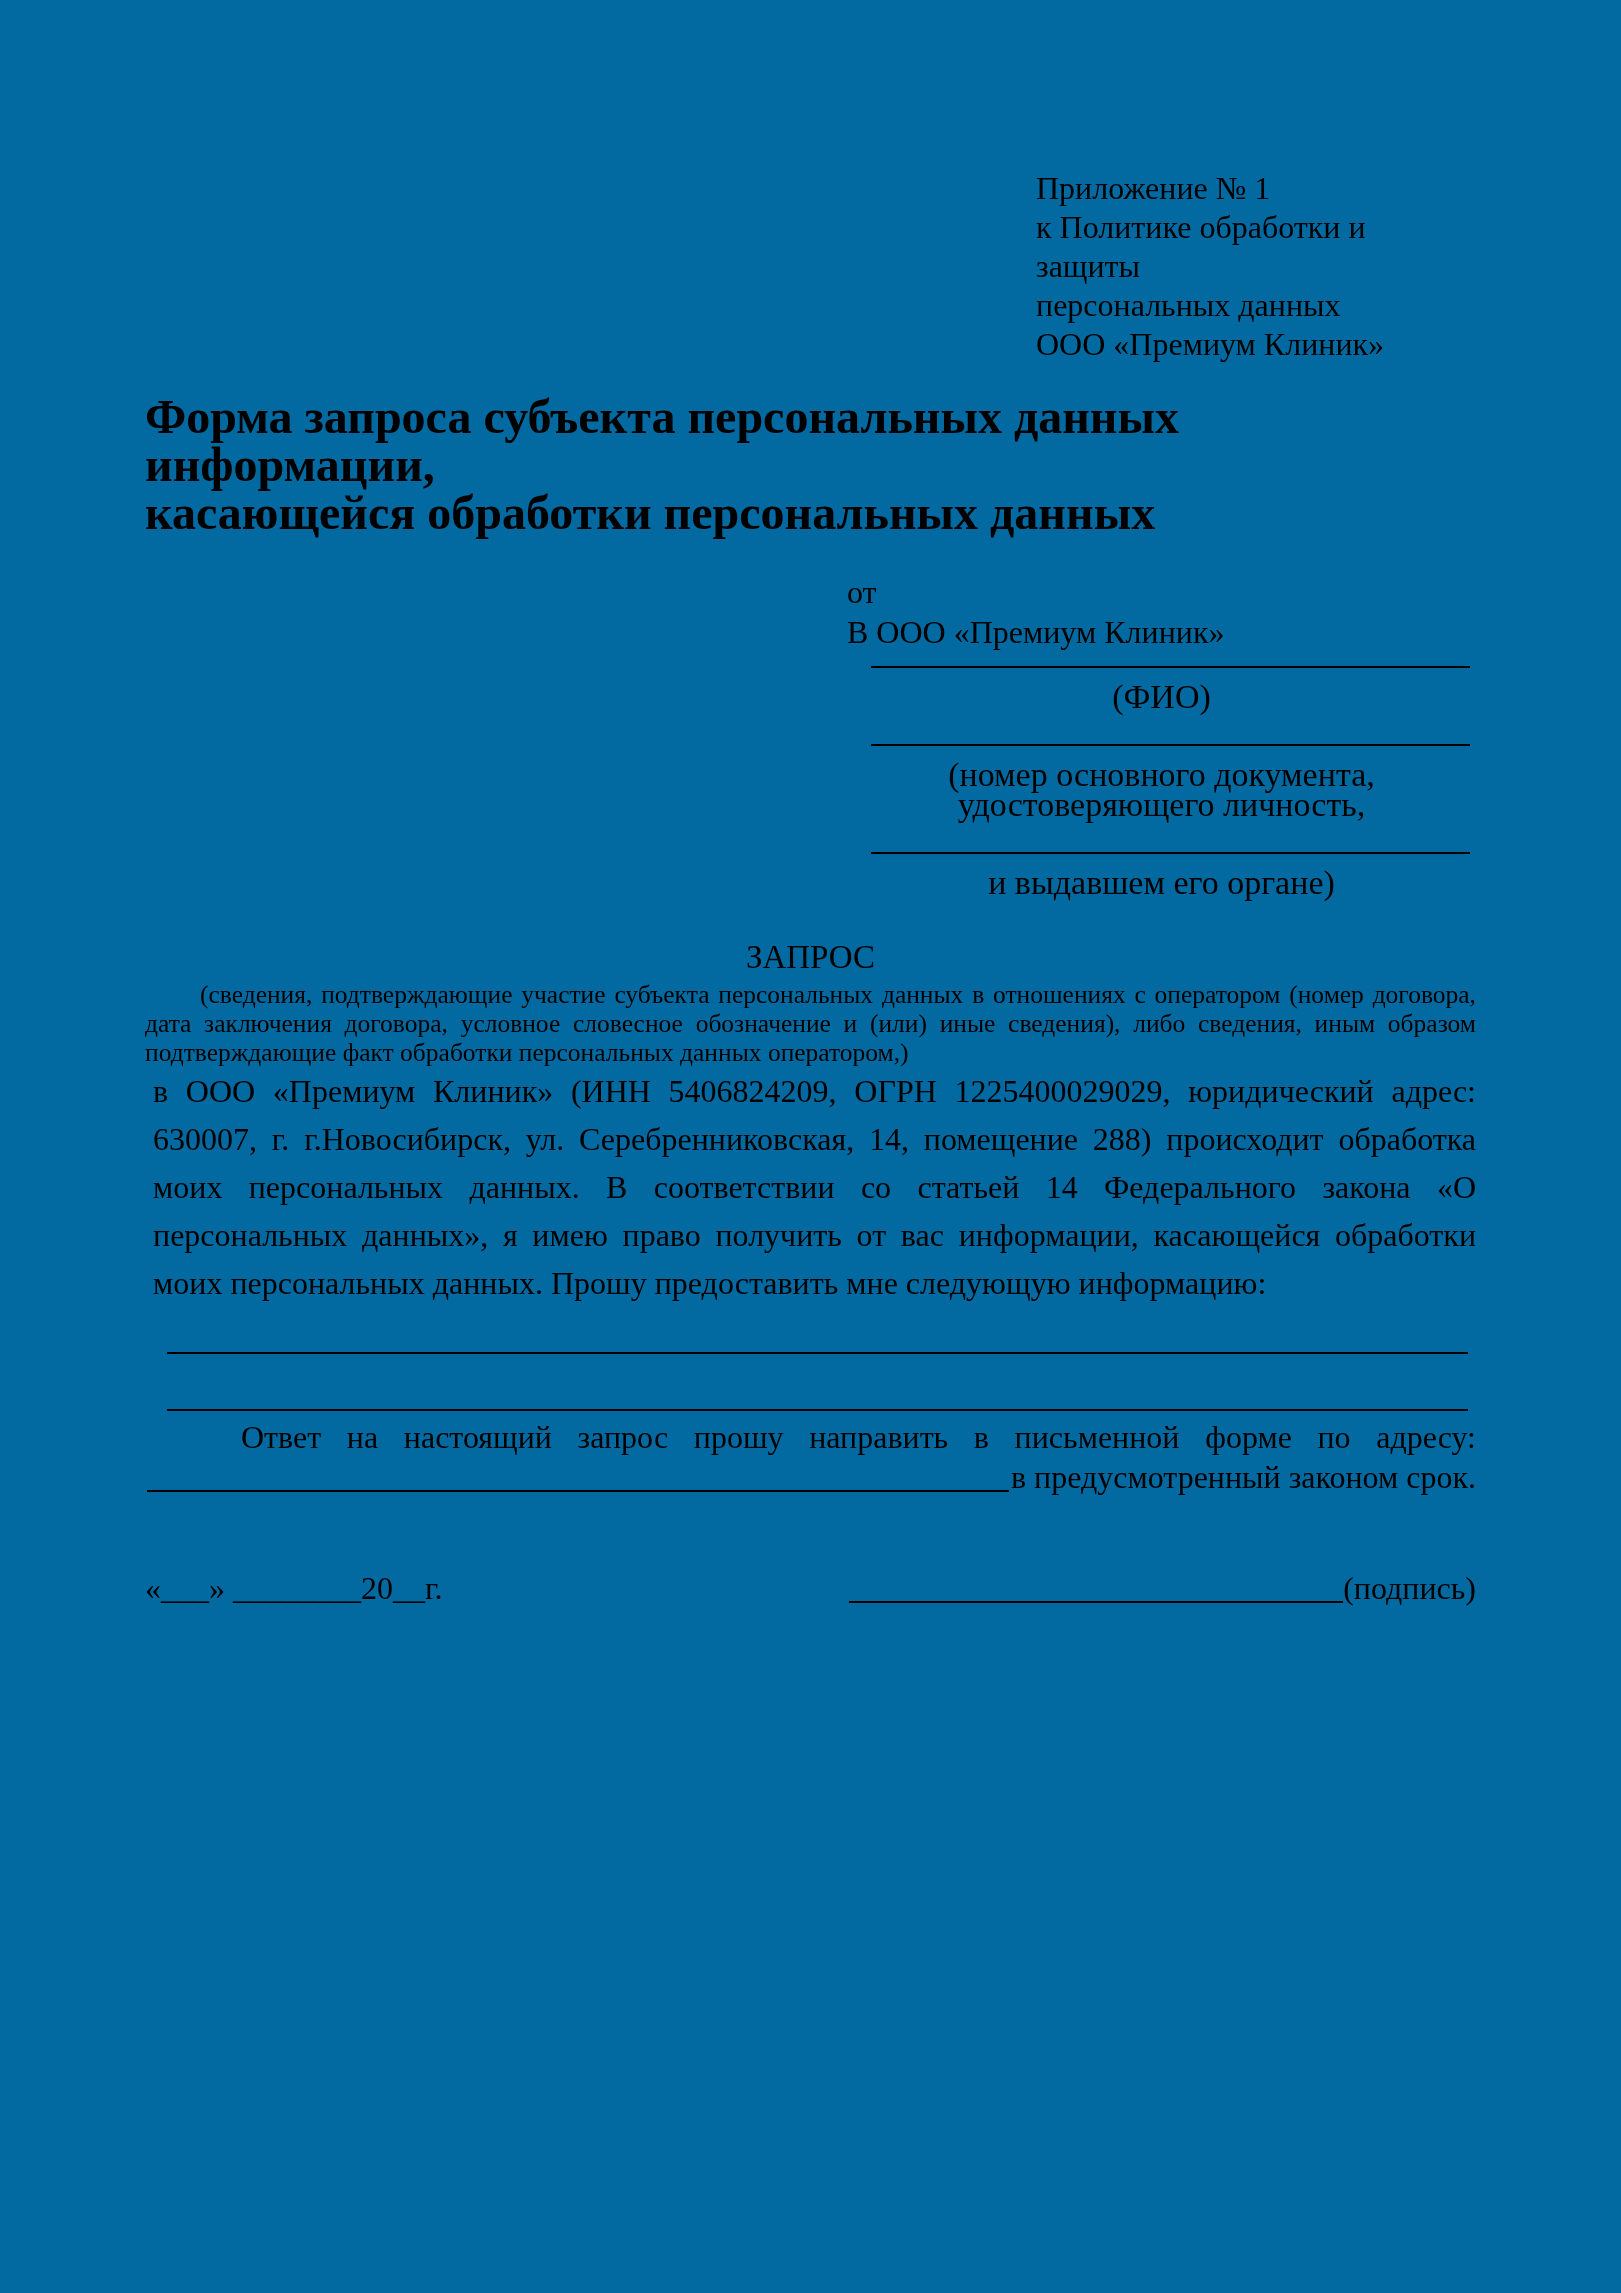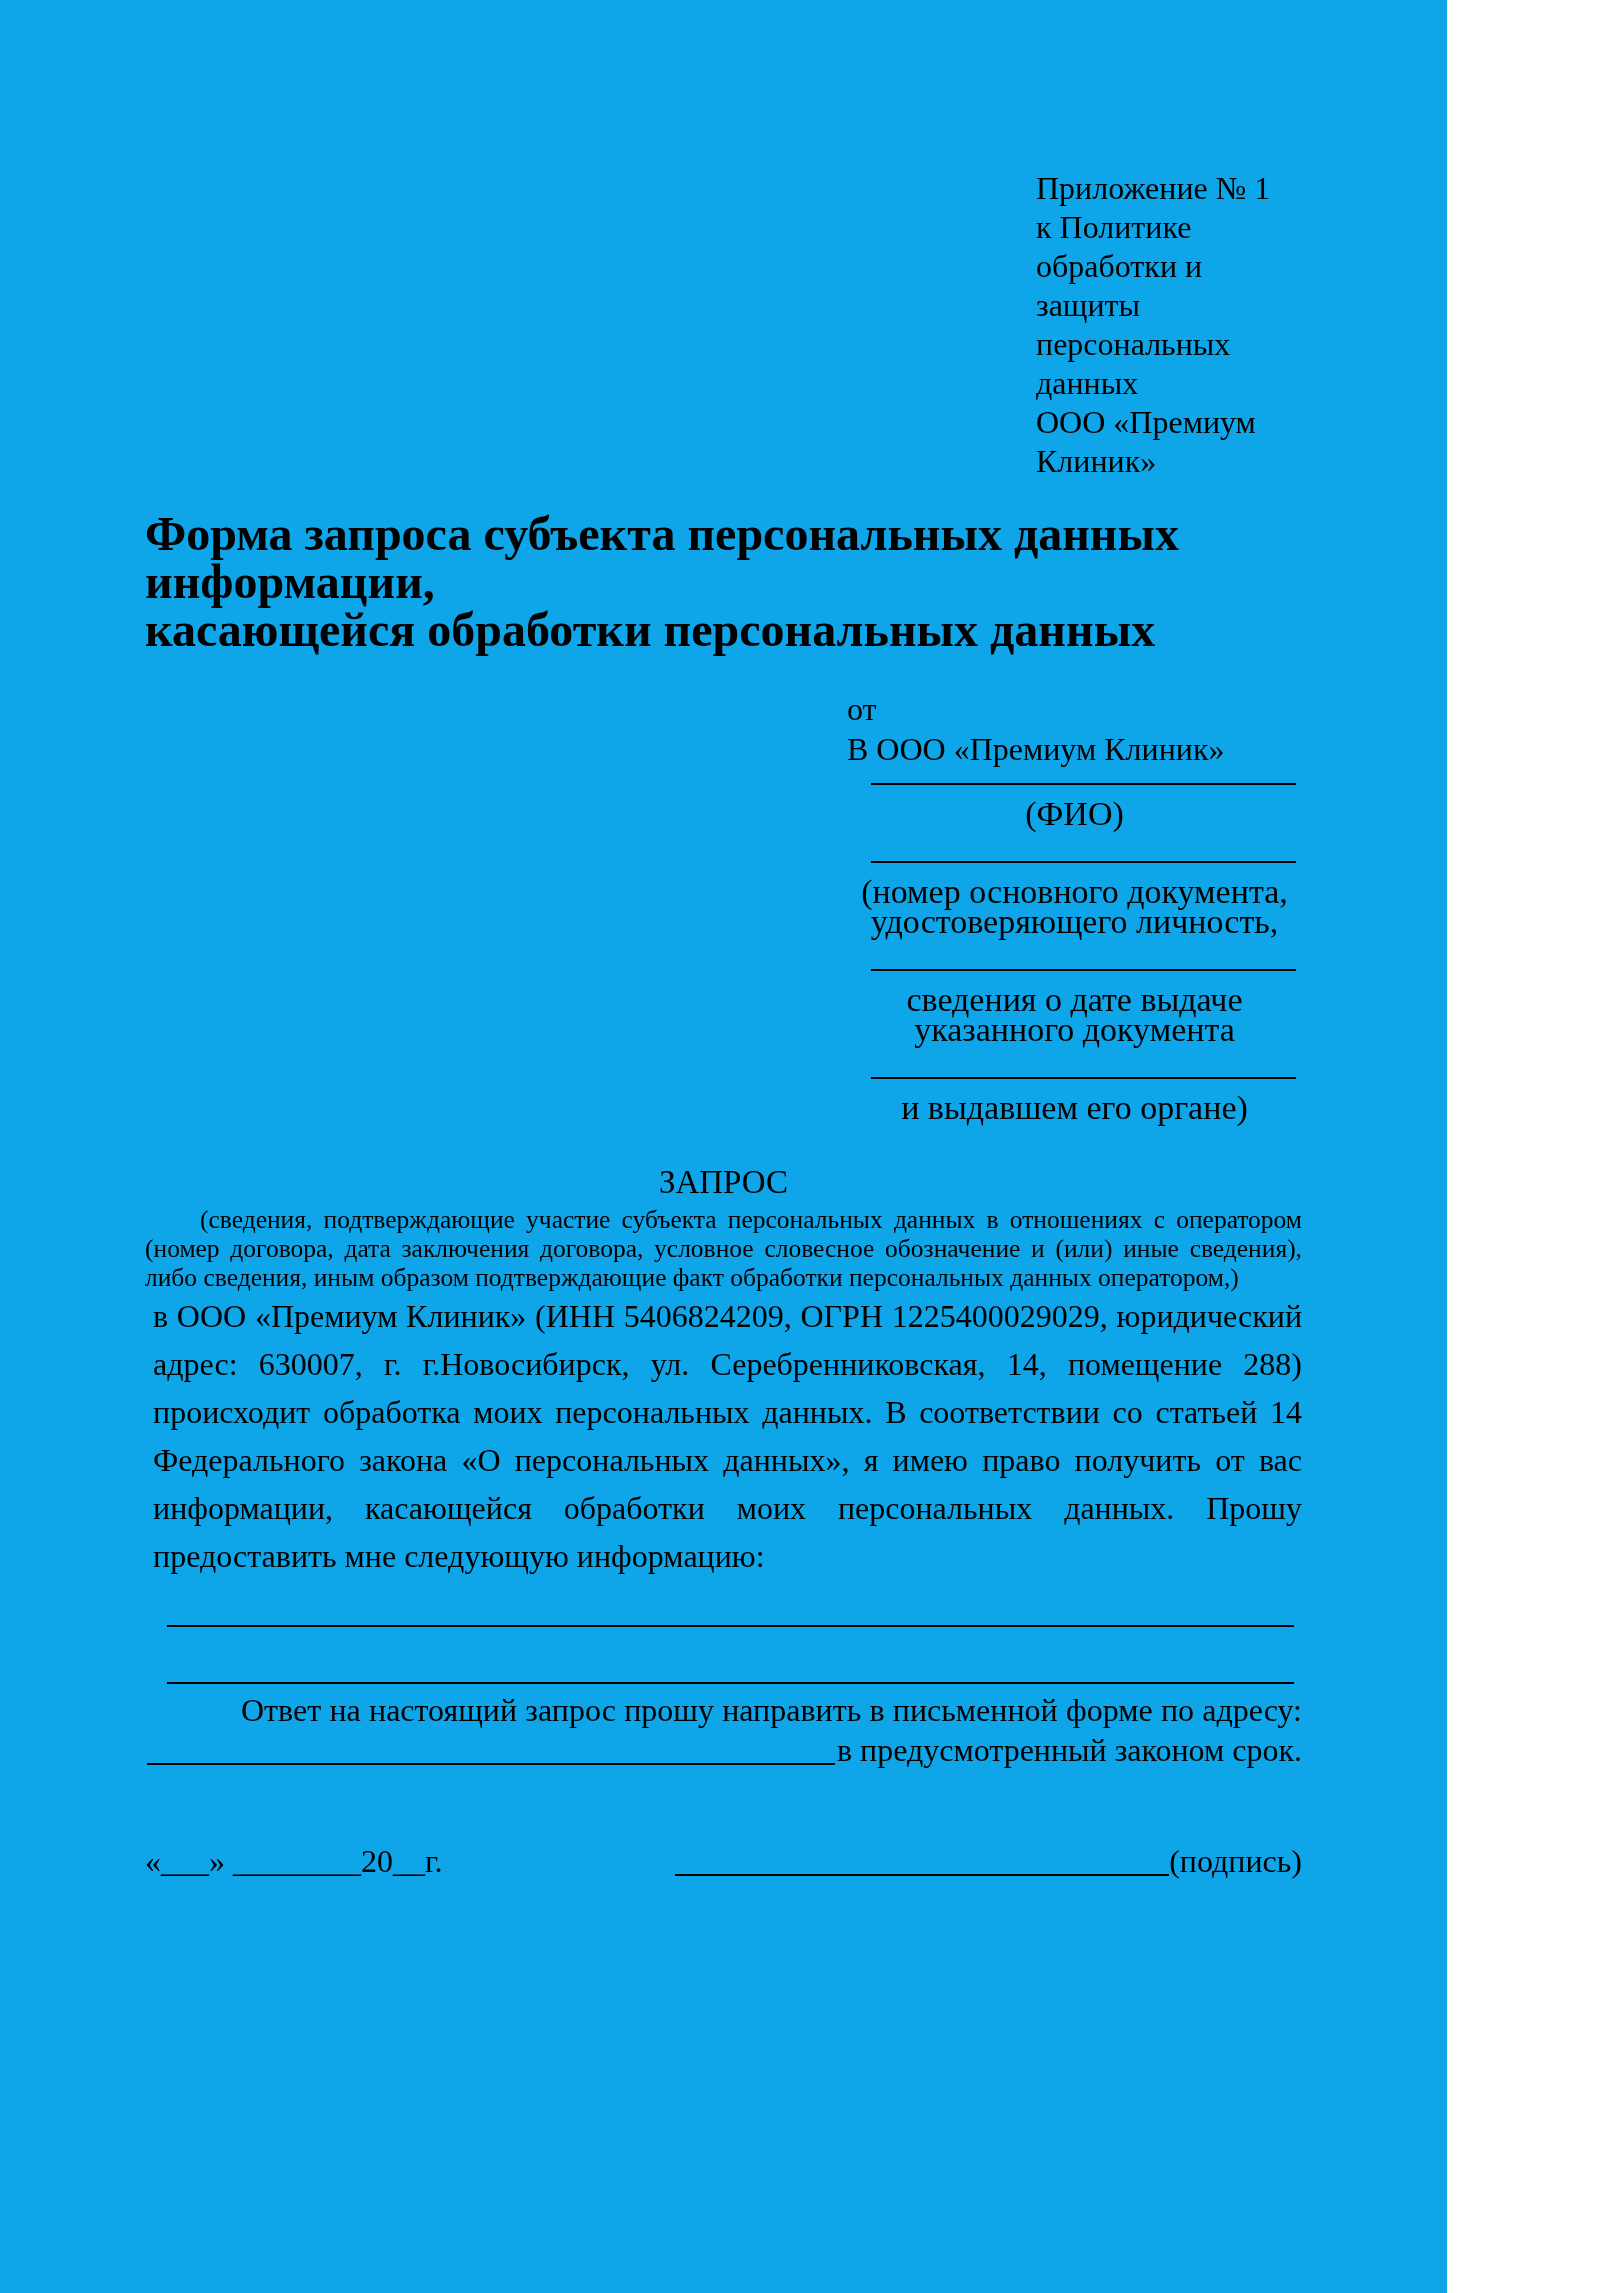--- a/index.html
+++ b/index.html
@@ -1,21 +1,21 @@
 <!DOCTYPE html>
 <html lang="ru"><head>
 <meta charset="utf-8">
 <style>
   html,body { margin:0; padding:0; background:#ffffff; }
   .page {
     position:relative;
-    width:1447px; height:2294px;
+    width:1621px; height:2294px;
     box-sizing:border-box;
     padding:169px 145px 0 145px;
-    background:#0ea5e9;
+    background:#0369a1;
     color:#000000;
     font-family:"Liberation Serif","DejaVu Serif",serif;
     overflow:hidden;
   }
   .appendix { margin-left:891px; font-size:32px; line-height:39px; }
   .title { margin-top:29px; font-weight:700; font-size:48px; line-height:48px; }
   .addressee { margin-left:702px; margin-top:35px; font-size:32px; line-height:40px; }
   .addressee .blank { border-bottom:2.9px solid #000; height:32px; margin:0 5.9px 0 23.5px; }
   .addressee .field-first .blank { height:13.7px; }
   .addressee .caption { font-size:34px; line-height:30px; text-align:center; padding-top:14px; }
@@ -59,24 +59,20 @@
     <div class="field field-first">
       <div class="blank"></div>
       <div class="caption">(ФИО)</div>
     </div>
 
     <div class="field">
       <div class="blank"></div>
       <div class="caption">(номер основного документа, удостоверяющего личность,</div>
     </div>
 
-    <div class="field">
-      <div class="blank"></div>
-      <div class="caption">сведения о дате выдаче указанного документа</div>
-    </div>
 
     <div class="field">
       <div class="blank"></div>
       <div class="caption">и выдавшем его органе)</div>
     </div>
   </div>
 
   <div class="req-heading">ЗАПРОС</div>
 
 

